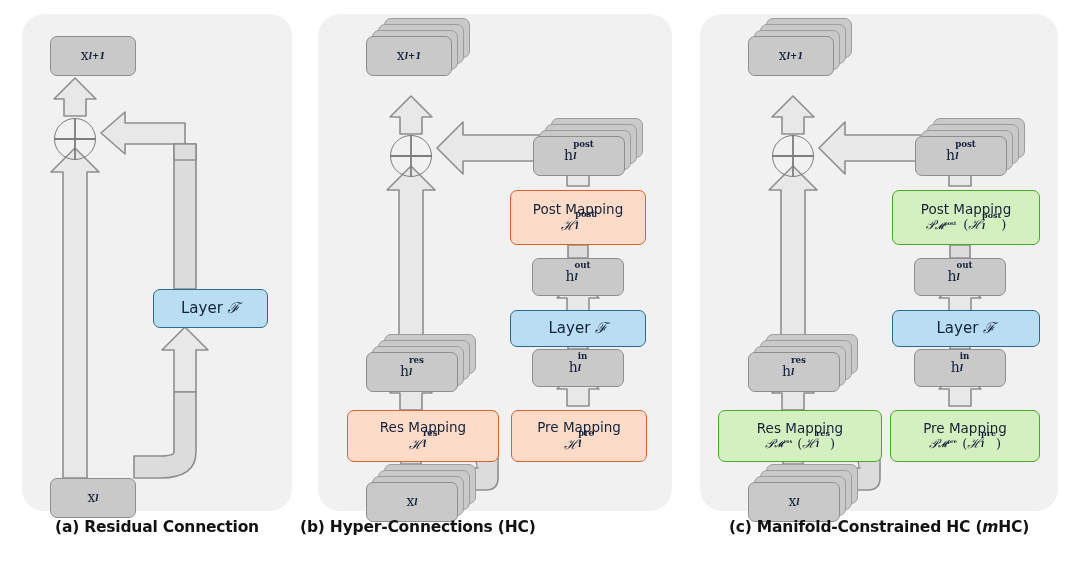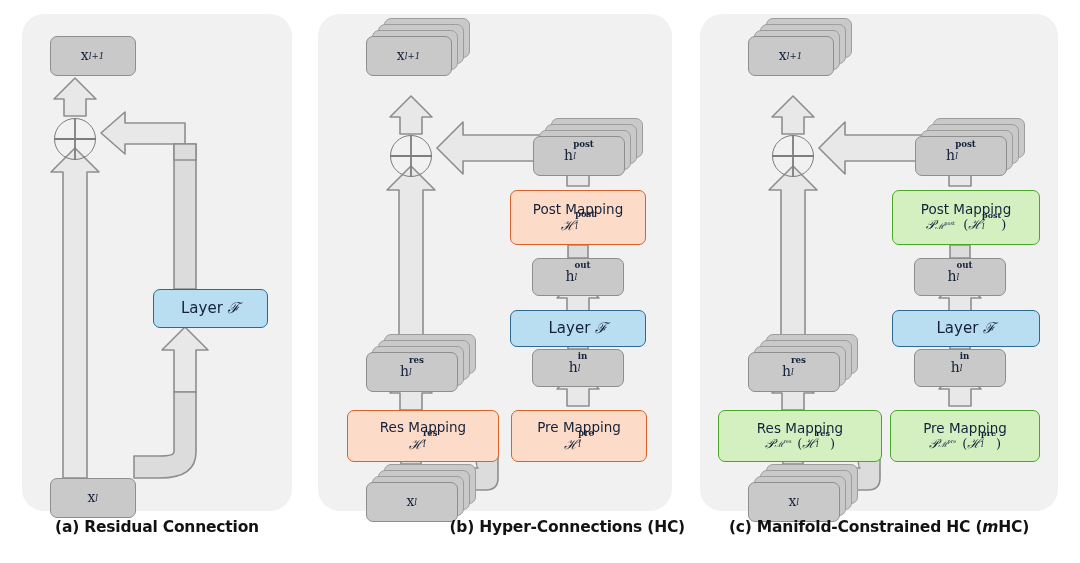--- a/index.html
+++ b/index.html
@@ -14,21 +14,21 @@
   #panel-a{left:22px;top:14px;width:270px;height:497px;}
   #panel-b{left:318px;top:14px;width:354px;height:497px;}
   #panel-c{left:700px;top:14px;width:358px;height:497px;}
 
   .caption{
     position:absolute;top:518px;font-size:15.5px;font-weight:700;
     letter-spacing:-0.2px;color:#121212;white-space:nowrap;
     font-family:"DejaVu Sans","Liberation Sans",sans-serif;
   }
   #cap-a{left:22px;width:270px;text-align:center;}
-  #cap-b{left:331px;width:354px;text-align:right;}
+  #cap-b{left:300px;width:354px;text-align:left;}
   #cap-c{left:700px;width:358px;text-align:center;}
   .caption i{font-style:italic;}
 
   
   .node{
     position:absolute;box-sizing:border-box;
     display:flex;align-items:center;justify-content:center;
     border-radius:7px;text-align:center;line-height:1.12;
     font-size:14px;
   }
@@ -43,21 +43,21 @@
     position:absolute;box-sizing:border-box;
     background:#c9c9c9;border:1.6px solid #9d9d9d;border-radius:7px;
   }
 
   
   .m{font-family:"DejaVu Serif","Liberation Serif",serif;}
   .mi{font-style:italic;}
   sub,sup{font-size:0.62em;line-height:0;}
   .sub-sup{display:inline-block;position:relative;vertical-align:baseline;}
   .sub-sup .sp{position:absolute;left:0;top:-0.95em;font-size:0.62em;font-weight:700;white-space:nowrap;}
-  .sub-sup .sb{position:absolute;left:0;top:0.42em;font-size:0.62em;font-style:italic;white-space:nowrap;}
+  .sub-sup .sb{position:absolute;left:0;top:0.42em;font-size:0.62em;font-style:italic;white-space:nowrap;font-weight:bold;}
   .sub-sup .pad{visibility:hidden;font-size:0.62em;font-weight:700;}
 
   svg.lay{position:absolute;left:0;top:0;width:1080px;height:563px;pointer-events:none;}
   .plusmark{
     position:absolute;box-sizing:border-box;
     border:1.8px solid #7d7d7d;border-radius:50%;background:transparent;
   }
 </style>
 </head>
 <body>

